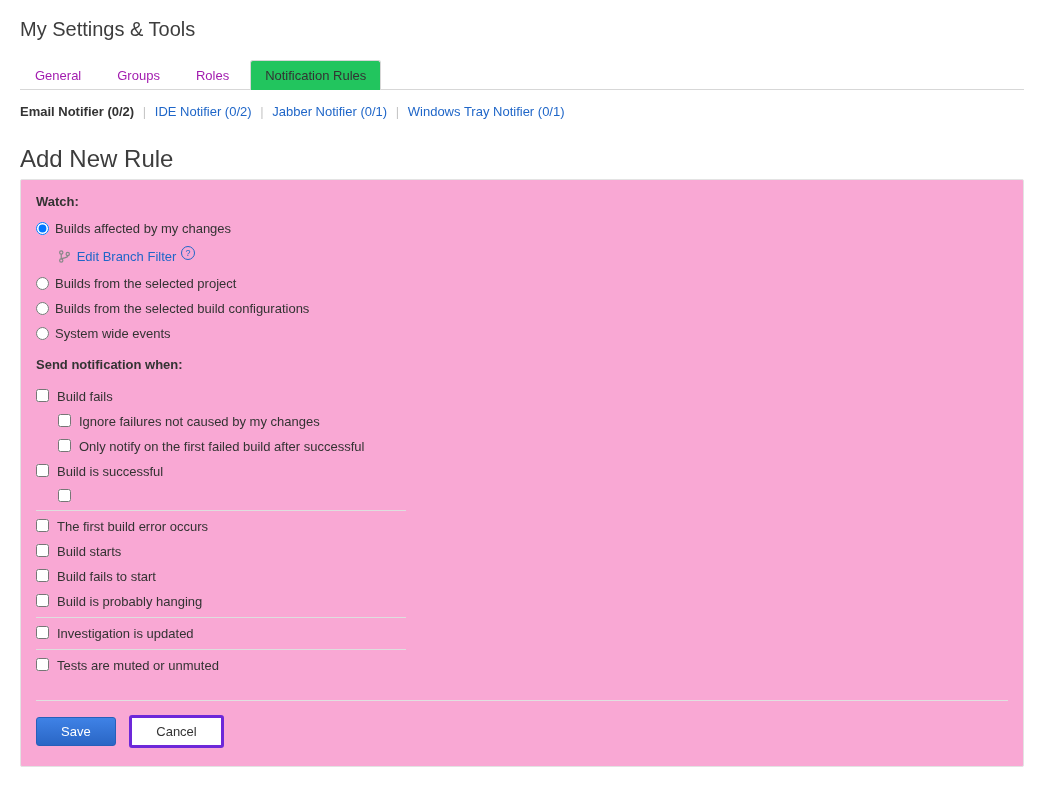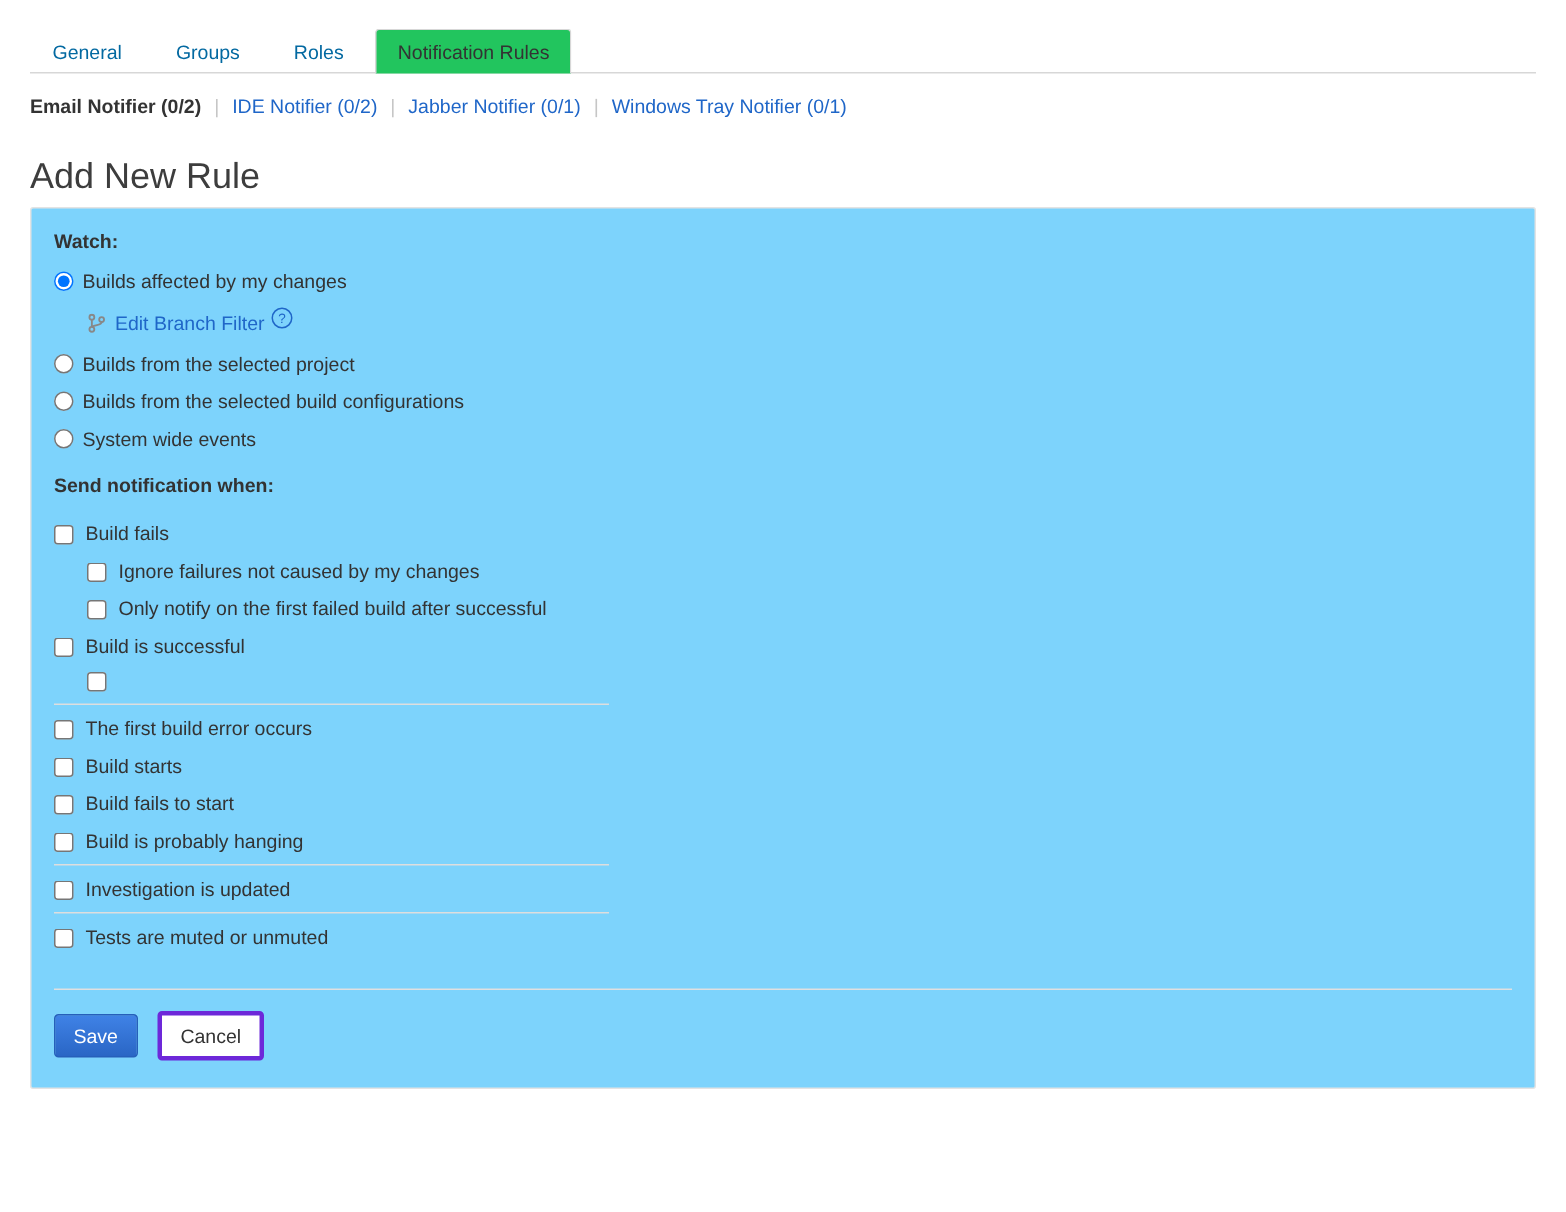--- a/index.html
+++ b/index.html
@@ -1,50 +1,51 @@
 <!DOCTYPE html>
 <html><head>
 <meta charset="utf-8">
 <style>
 html,body{margin:0;padding:0;font-family:Arial,Helvetica,sans-serif;background:#fff;color:#333;font-size:13px}
 .page{width:1004px;margin:0 auto;padding:18px 15px 30px;background:#fff;position:relative}
 h1{font-size:20px;font-weight:normal;color:#3d3d3d;margin:0 0 18px}
 .tabs{border-bottom:1px solid #d7d7d7;margin-bottom:14px}
 .tabs ul{list-style:none;margin:0;padding:0;display:flex}
 .tabs li{margin-right:6px}
-.tabs a{display:block;padding:7px 14px;color:#0369a1;text-decoration:none;border:1px solid transparent;border-bottom:none;position:relative;top:1px;border-radius:3px 3px 0 0}
+.tabs a{display:block;padding:7px 14px;color:#a21caf;text-decoration:none;border:1px solid transparent;border-bottom:none;position:relative;top:1px;border-radius:3px 3px 0 0}
 .tabs a.active{color:#333;background:#22c55e;border-color:#d7d7d7}
 .notifier-row{margin-bottom:26px;font-size:13px;color:#999}
 .notifier-row .sep{margin:0 5px;color:#c6c6c6}
 .notifier-row a{color:#1f66c8;text-decoration:none}
 .notifier-row .current{color:#333;font-weight:bold}
 h2{font-size:24px;font-weight:normal;color:#3d3d3d;margin:0 0 6px}
-.form-area{border:1px solid #e3e3e3;background:#7dd3fc;padding:14px 15px 18px;border-radius:2px}
+.form-area{border:1px solid #e3e3e3;background:#f9a8d4;padding:14px 15px 18px;border-radius:2px}
 .sect-label{font-weight:bold;margin-bottom:12px}
 .radio-row{display:flex;margin-bottom:10px}
 .radio-row input[type=radio]{margin:0 6px 0 0}
 .branch-link{margin:4px 0 12px 22px}
 .branch-link a{color:#1f66c8;text-decoration:none}
 .branch-link svg{vertical-align:-2px;margin-right:2px}
 .help-ic{display:inline-block;width:12px;height:12px;border:1px solid #1f66c8;border-radius:50%;color:#1f66c8;font-size:9px;line-height:12px;text-align:center;vertical-align:super;margin-left:1px}
 .check-block{width:370px;margin-bottom:0}
-.check-row{display:flex;align-items:flex-end;padding:5px 0}
+.check-row{display:flex;align-items:flex-start;padding:5px 0}
 .check-row input[type=checkbox]{margin:0 8px 0 0}
 .sub{margin-left:22px}
 hr.sep{border:none;border-top:1px solid #dedede;margin:3px 0;width:370px}
 hr.big-sep{border:none;border-top:1px solid #e0e0e0;margin:22px 0 14px}
-.buttons button{font-size:13px;padding:6px 12px;border-radius:3px;cursor:pointer}
+.buttons button{font-size:13px;padding:6px 24px;border-radius:3px;cursor:pointer}
 .btn-save{background:#2f6fd0;background:linear-gradient(#3f82e6,#2a66c5);border:1px solid #265fba;color:#fff;margin-right:10px}
 .btn-cancel{background:#fff;border:3px solid #6d28d9;color:#333}
 </style>
 </head>
 <body>
 
 <div class="page">
 
+  <h1>My Settings &amp; Tools</h1>
 
   <nav class="tabs">
     <ul>
       <li>
           <a href="#">General</a>
         </li>
       <li>
           <a href="#">Groups</a>
         </li>
       <li>

